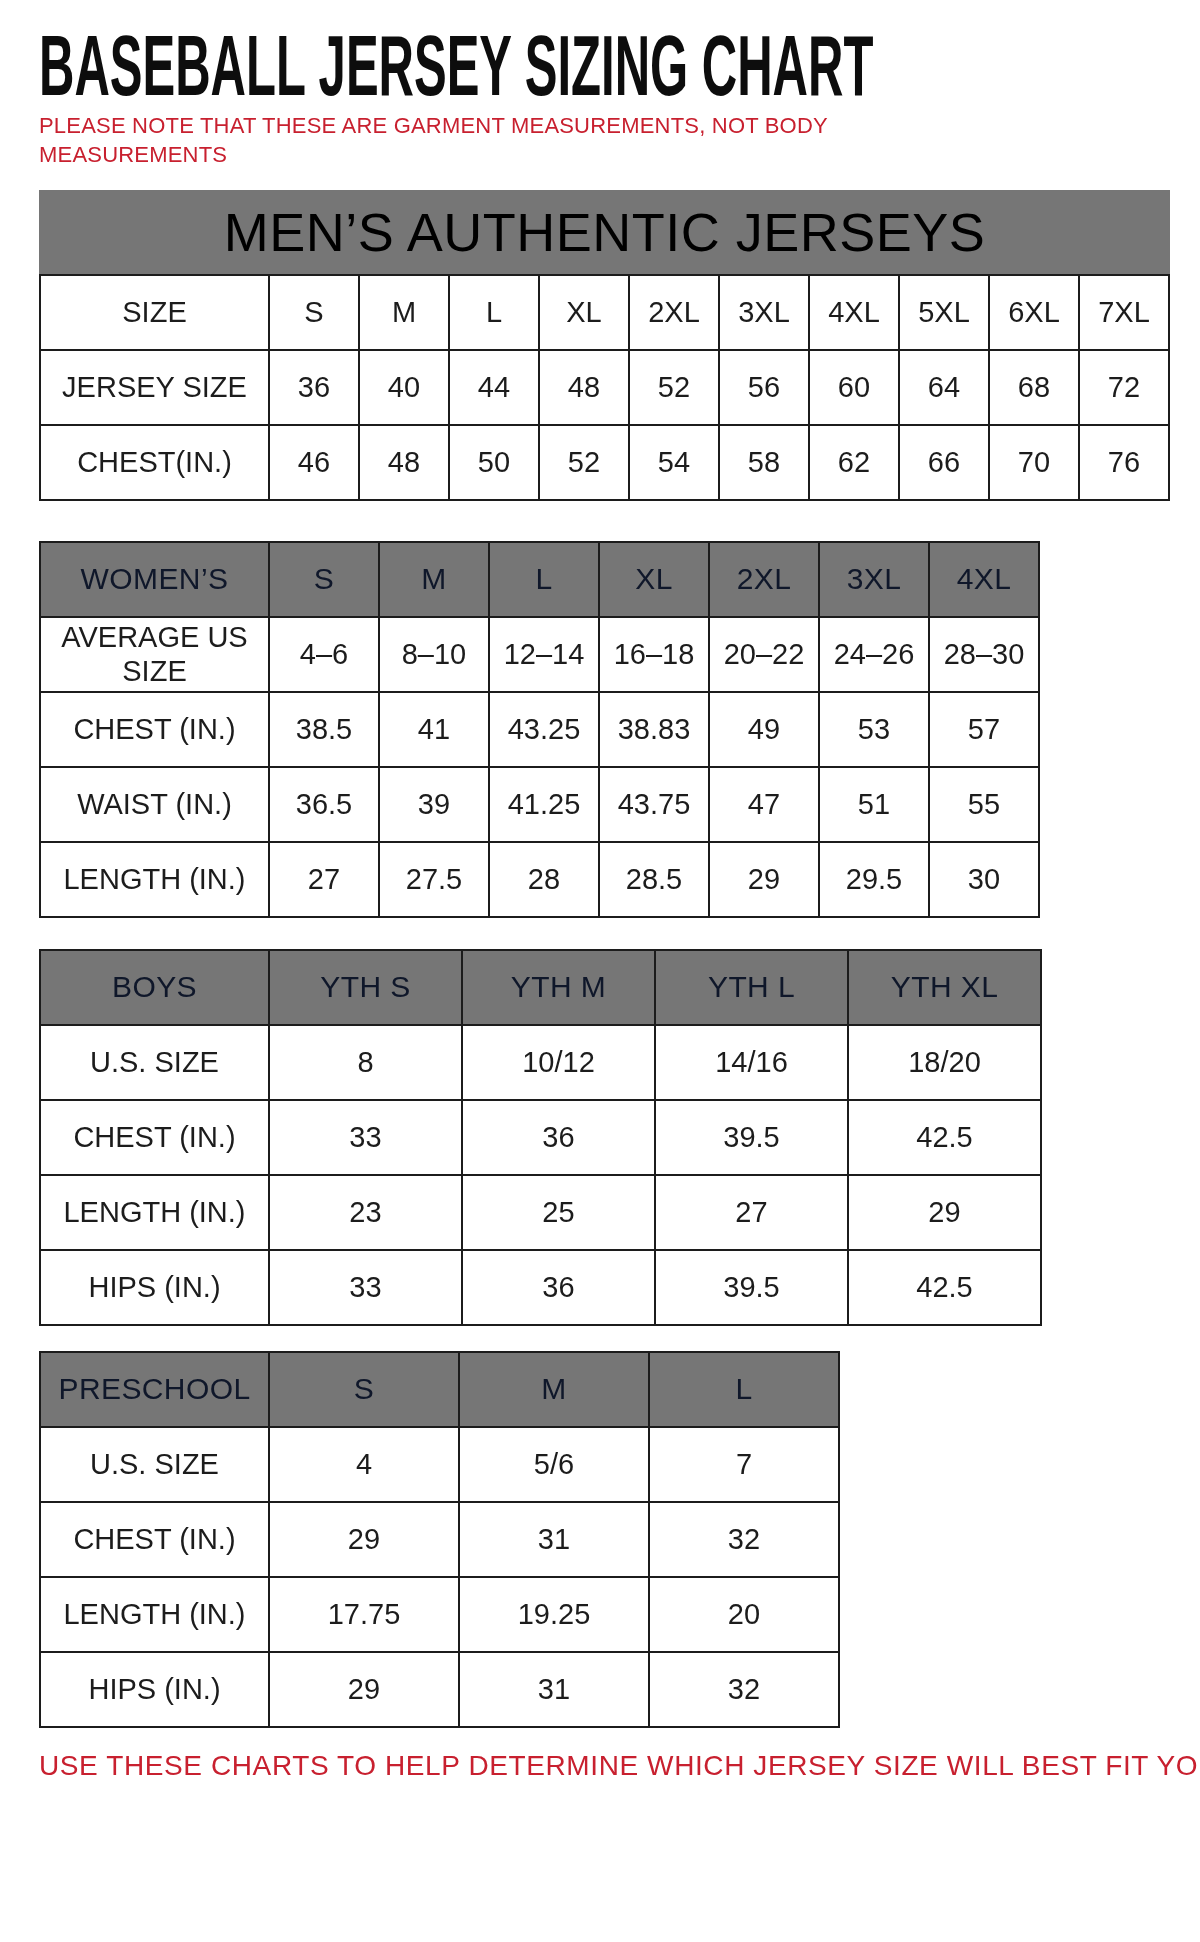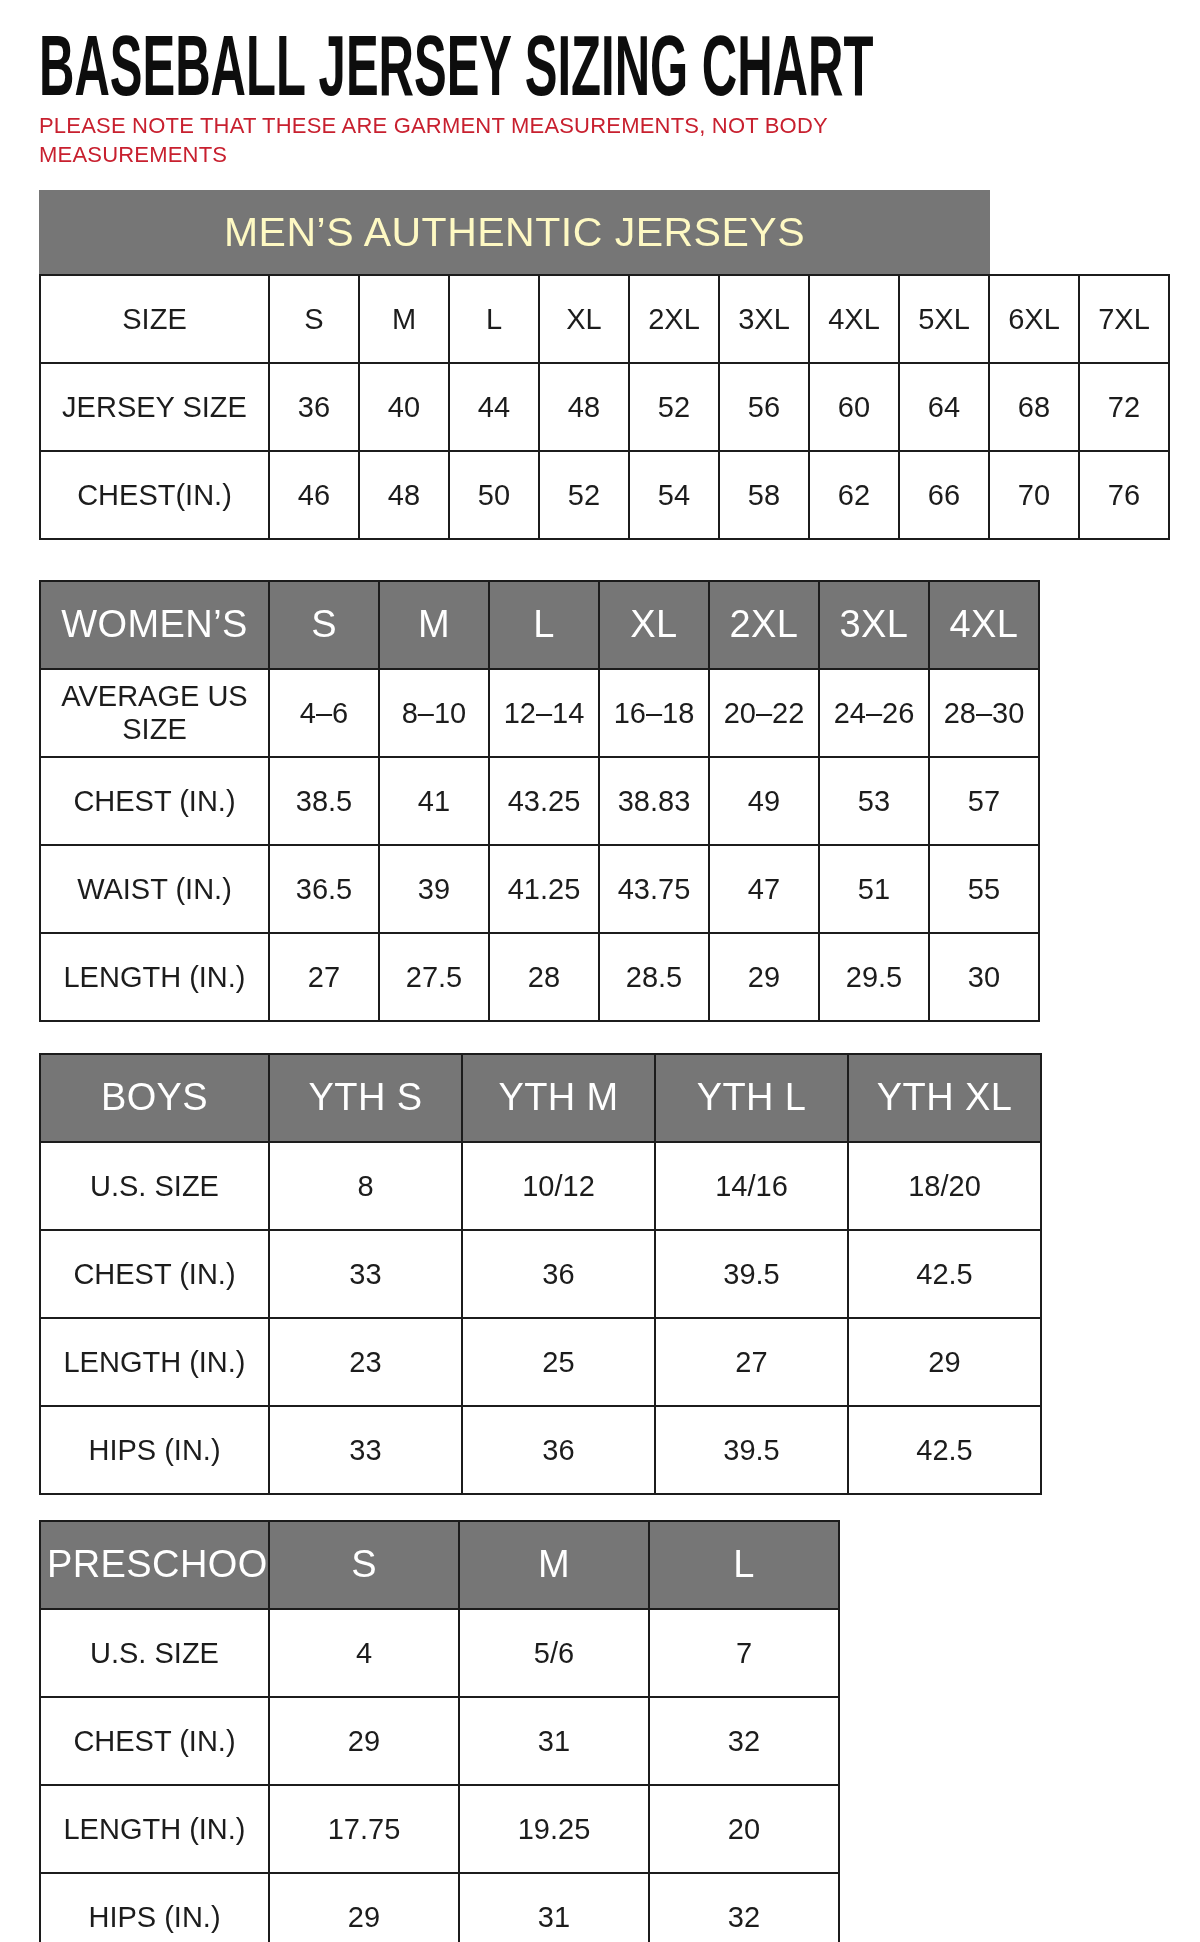--- a/index.html
+++ b/index.html
@@ -21,37 +21,37 @@
   }
 
   .note {
     margin: 12px 0 0 0; max-width: 920px;
     color: var(--accent_red, #c8202f);
     font-size: 22px; line-height: 1.3; letter-spacing: 0.2px;
     font-weight: 400;
   }
 
   .banner {
-    width: 951px; height: 84px; margin-top: 21px;
+    width: 1131px; height: 84px; margin-top: 21px;
     background: var(--header_gray, #767676);
-    color: #fef9c3; font-size: 41px; letter-spacing: 0.5px;
+    color: #000000; font-size: 54px; letter-spacing: 0.5px;
     display: flex; align-items: center; justify-content: center;
   }
 
   table.tbl { border-collapse: collapse; table-layout: fixed; }
-  .tbl tr { height: 88px; border-radius: 30px; }
+  .tbl tr { height: 75px; border-radius: 30px; }
   .tbl td {
     border: 2px solid var(--table_border, #1c1c1c);
     text-align: center; vertical-align: middle;
     font-size: 29px; line-height: 1.15; color: var(--ink, #1c1c1c);
     padding: 0 6px; overflow: hidden;
   }
   .tbl tr.ghead td {
     background: var(--header_gray, #767676);
-    color: #ffffff; font-size: 38px; letter-spacing: 0.4px;
+    color: #0f172a; font-size: 30px; letter-spacing: 0.4px;
   }
   .t-mens      { width: 1131px; }
   .t-womens    { width: 1001px; margin-top: 40px; }
   .t-boys      { width: 1003px; margin-top: 31px; }
   .t-preschool { width: 801px;  margin-top: 25px; }
   col.c-label { width: 229px; }
   .t-mens      col.c-data { width: 90px; }
   .t-womens    col.c-data { width: 110px; }
   .t-boys      col.c-data { width: 193px; }
   .t-preschool col.c-data { width: 190px; }

